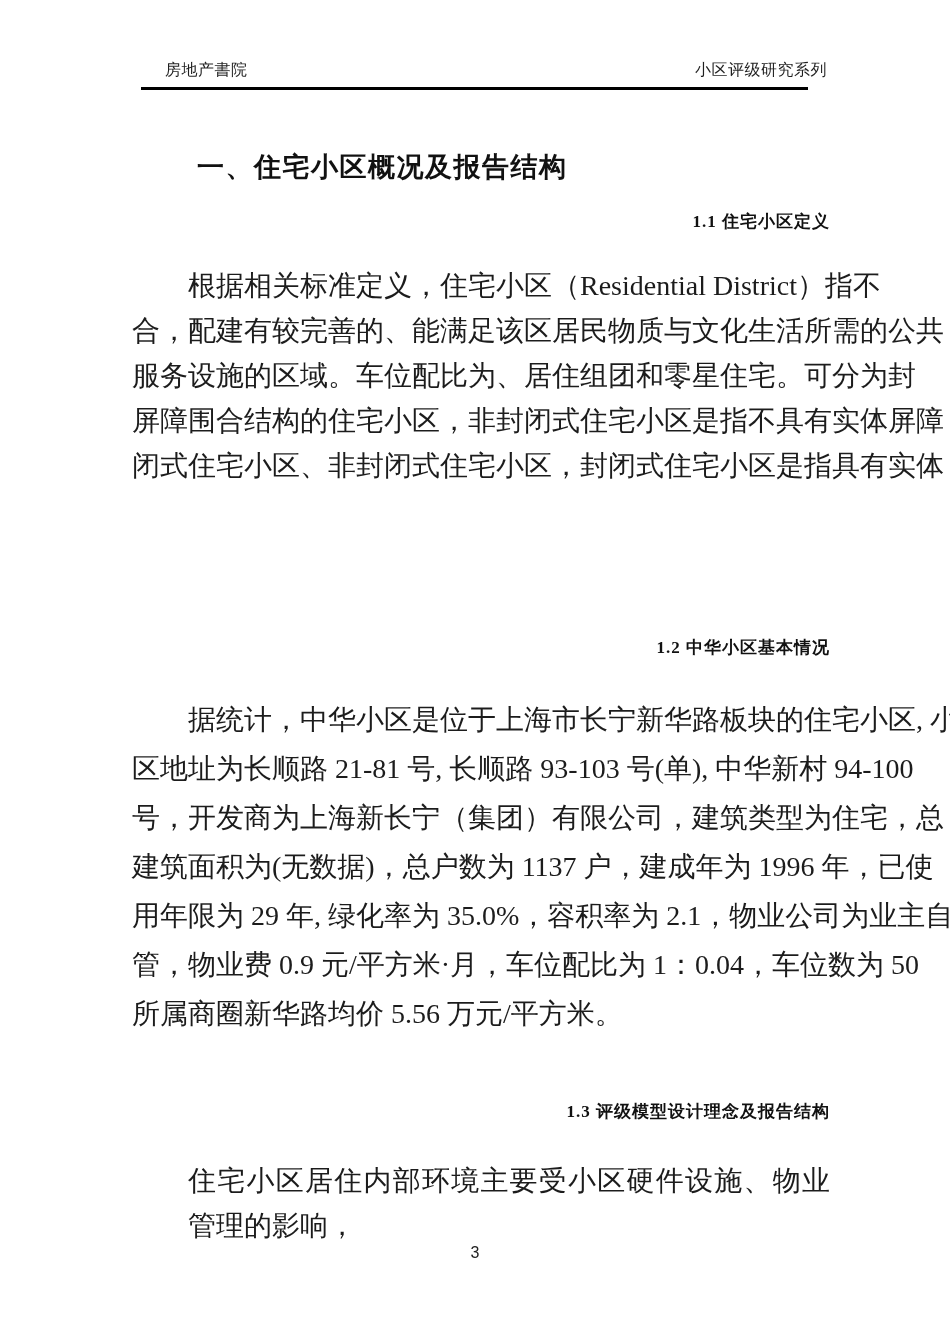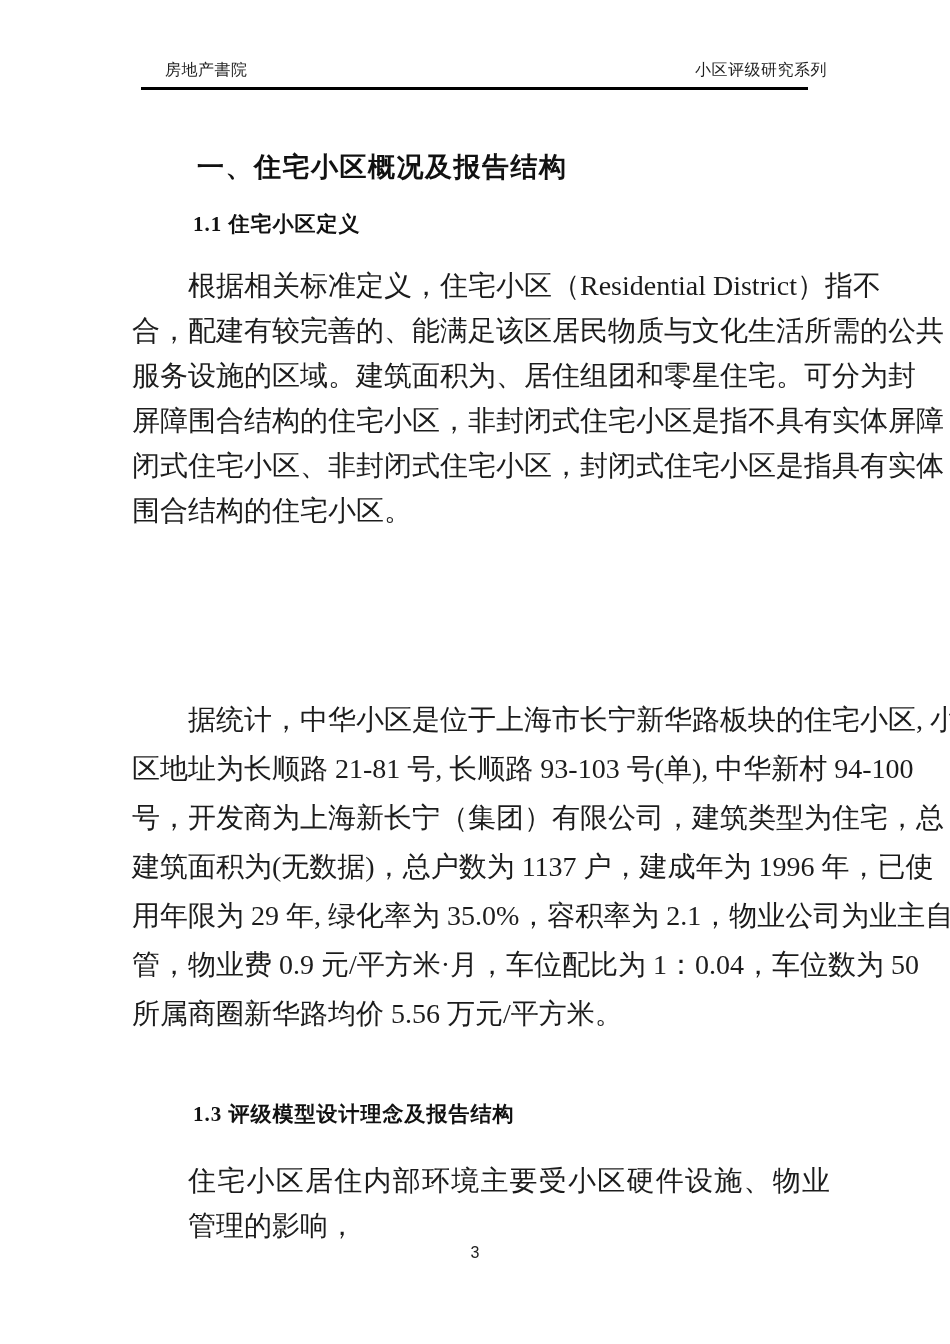--- a/index.html
+++ b/index.html
@@ -47,24 +47,25 @@
     font-weight: bold;
     letter-spacing: 1.5px;
     color: #111;
   }
   .h2 {
     position: absolute;
     left: 132px;
     width: 698px;
     box-sizing: border-box;
     padding-left: 61px;
-    font-size: 21px;
+    font-size: 17px;
     font-weight: bold;
     letter-spacing: 1px;
     color: #111;
+    text-align: right;
   }
   .h2-11 { top: 210px; }
   .h2-12 { top: 636px; }
   .h2-13 { top: 1100px; }
   
   .para {
     position: absolute;
     left: 132px;
     width: 698px;
     font-size: 28px;
@@ -103,26 +104,26 @@
     <span>小区评级研究系列</span>
   </div>
   <div class="rule"></div>
 
   <div class="h1">一、住宅小区概况及报告结构</div>
 
   <div class="h2 h2-11">1.1 住宅小区定义</div>
   <div class="para p1">
       <div class="line indent">根据相关标准定义，住宅小区（Residential District）指不</div>
       <div class="line">合，配建有较完善的、能满足该区居民物质与文化生活所需的公共</div>
-      <div class="line">服务设施的区域。建筑面积为、居住组团和零星住宅。可分为封</div>
+      <div class="line">服务设施的区域。车位配比为、居住组团和零星住宅。可分为封</div>
       <div class="line">屏障围合结构的住宅小区，非封闭式住宅小区是指不具有实体屏障</div>
       <div class="line">闭式住宅小区、非封闭式住宅小区，封闭式住宅小区是指具有实体</div>
-      <div class="line last">围合结构的住宅小区。</div>
     </div>
 
+  <div class="h2 h2-12">1.2 中华小区基本情况</div>
   <div class="para p2">
       <div class="line indent">据统计，中华小区是位于上海市长宁新华路板块的住宅小区, 小</div>
       <div class="line">区地址为长顺路 21-81 号, 长顺路 93-103 号(单), 中华新村 94-100</div>
       <div class="line">号，开发商为上海新长宁（集团）有限公司，建筑类型为住宅，总</div>
       <div class="line">建筑面积为(无数据)，总户数为 1137 户，建成年为 1996 年，已使</div>
       <div class="line">用年限为 29 年, 绿化率为 35.0%，容积率为 2.1，物业公司为业主自</div>
       <div class="line">管，物业费 0.9 元/平方米·月，车位配比为 1：0.04，车位数为 50</div>
       <div class="line last">所属商圈新华路均价 5.56 万元/平方米。</div>
     </div>
 

